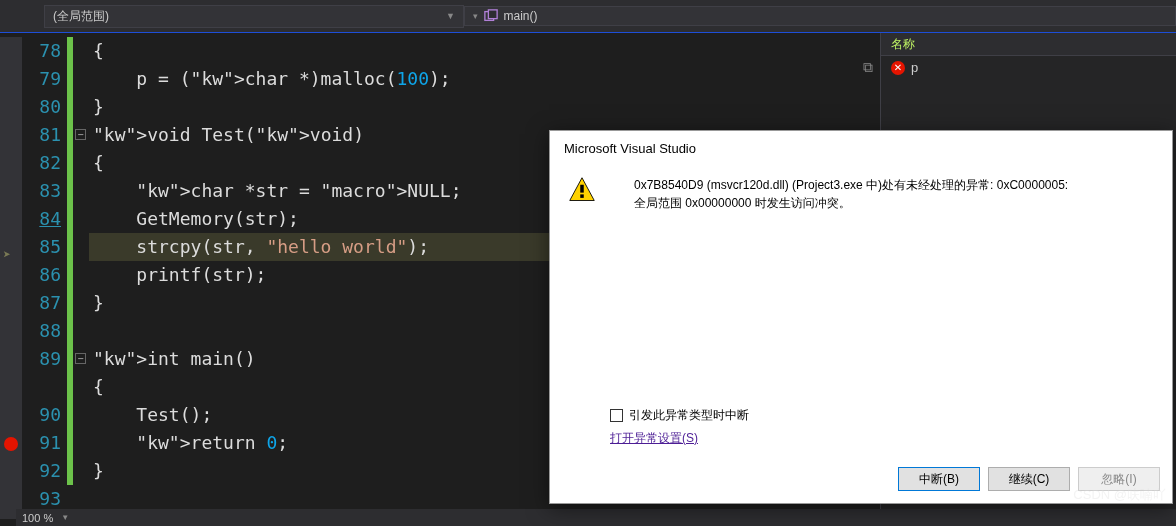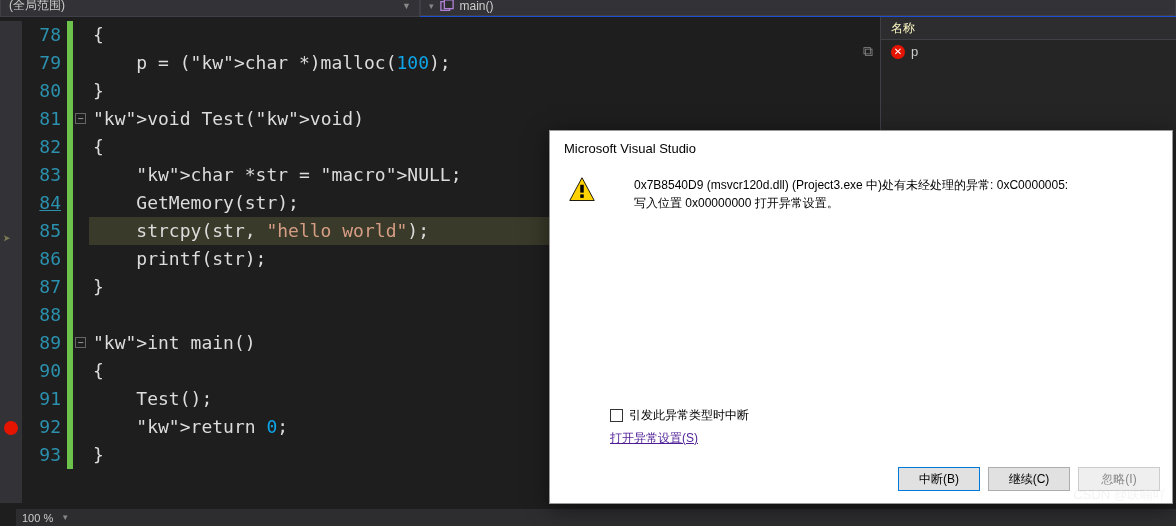--- a/index.html
+++ b/index.html
@@ -5,25 +5,26 @@
     * { margin: 0; padding: 0; box-sizing: border-box; }
     body {
       width: 1176px;
       height: 526px;
       background: #1e1e1e;
       font-family: "Microsoft YaHei", "Segoe UI", sans-serif;
       overflow: hidden;
       position: relative;
     }
     .topbar {
-      height: 17px;
+      height: 33px;
       background: #2d2d30;
       display: flex;
       align-items: center;
-      border-bottom: 6px solid #1d4ed8;
+      border-bottom: 1px solid #1d4ed8;
+      padding-left: 44px;
     }
     .scope-dropdown {
       background: #333337;
       color: #ccc;
       font-size: 12px;
       padding: 2px 8px;
       border: 1px solid #3f3f46;
       width: 420px;
       display: flex;
       justify-content: space-between;
@@ -130,21 +131,21 @@
       text-align: center;
     }
     .watch-panel {
       width: 296px;
       background: #252526;
       border-left: 1px solid #3f3f46;
     }
     .watch-header {
       height: 23px;
       background: #2d2d30;
-      color: #fef9c3;
+      color: #bef264;
       font-size: 12px;
       padding: 3px 10px;
       border-bottom: 1px solid #3f3f46;
     }
     .watch-row {
       display: flex;
       align-items: center;
       gap: 6px;
       padding: 4px 10px;
       color: #ccc;
@@ -265,21 +266,21 @@
           <div style="height: 28px;">80</div>
           <div style="height: 28px;">81</div>
           <div style="height: 28px;">82</div>
           <div style="height: 28px;">83</div>
           <div style="height: 28px; text-decoration: underline;">84</div>
           <div style="height: 28px;">85</div>
           <div style="height: 28px;">86</div>
           <div style="height: 28px;">87</div>
           <div style="height: 28px;">88</div>
           <div style="height: 28px;">89</div>
-          <div style="height: 28px;">90</div>
+          <div style="height: 28px; margin-top: 28px;">90</div>
           <div style="height: 28px;">91</div>
           <div style="height: 28px;">92</div>
           <div style="height: 28px;">93</div>
         </div>
       <div class="change-bar">
           <div class="cbar"></div>
           <div class="cbar"></div>
           <div class="cbar"></div>
           <div class="cbar"></div>
           <div class="cbar"></div>
@@ -337,21 +338,21 @@
   <div class="dlg-body">
     <div class="warn-icon">
       <svg viewBox="0 0 32 32">
         <polygon points="16,2 30,28 2,28" fill="#ffd200" stroke="#000" stroke-width="1"></polygon>
         <rect x="14" y="10" width="4" height="9" fill="#000"></rect>
         <rect x="14" y="21" width="4" height="4" fill="#000"></rect>
       </svg>
     </div>
     <div class="dlg-msg">
       <div>0x7B8540D9 (msvcr120d.dll) (Project3.exe 中)处有未经处理的异常:  0xC0000005:</div>
-      <div>写入位置 0x00000000 打开异常设置。</div>
+      <div>全局范围 0x00000000 时发生访问冲突。</div>
     </div>
   </div>
   <div class="dlg-options">
     <div class="chk-row">
       <span class="chk"></span>
       <span>引发此异常类型时中断</span>
     </div>
     <div class="link">打开异常设置(S)</div>
   </div>
   <div class="dlg-buttons">

